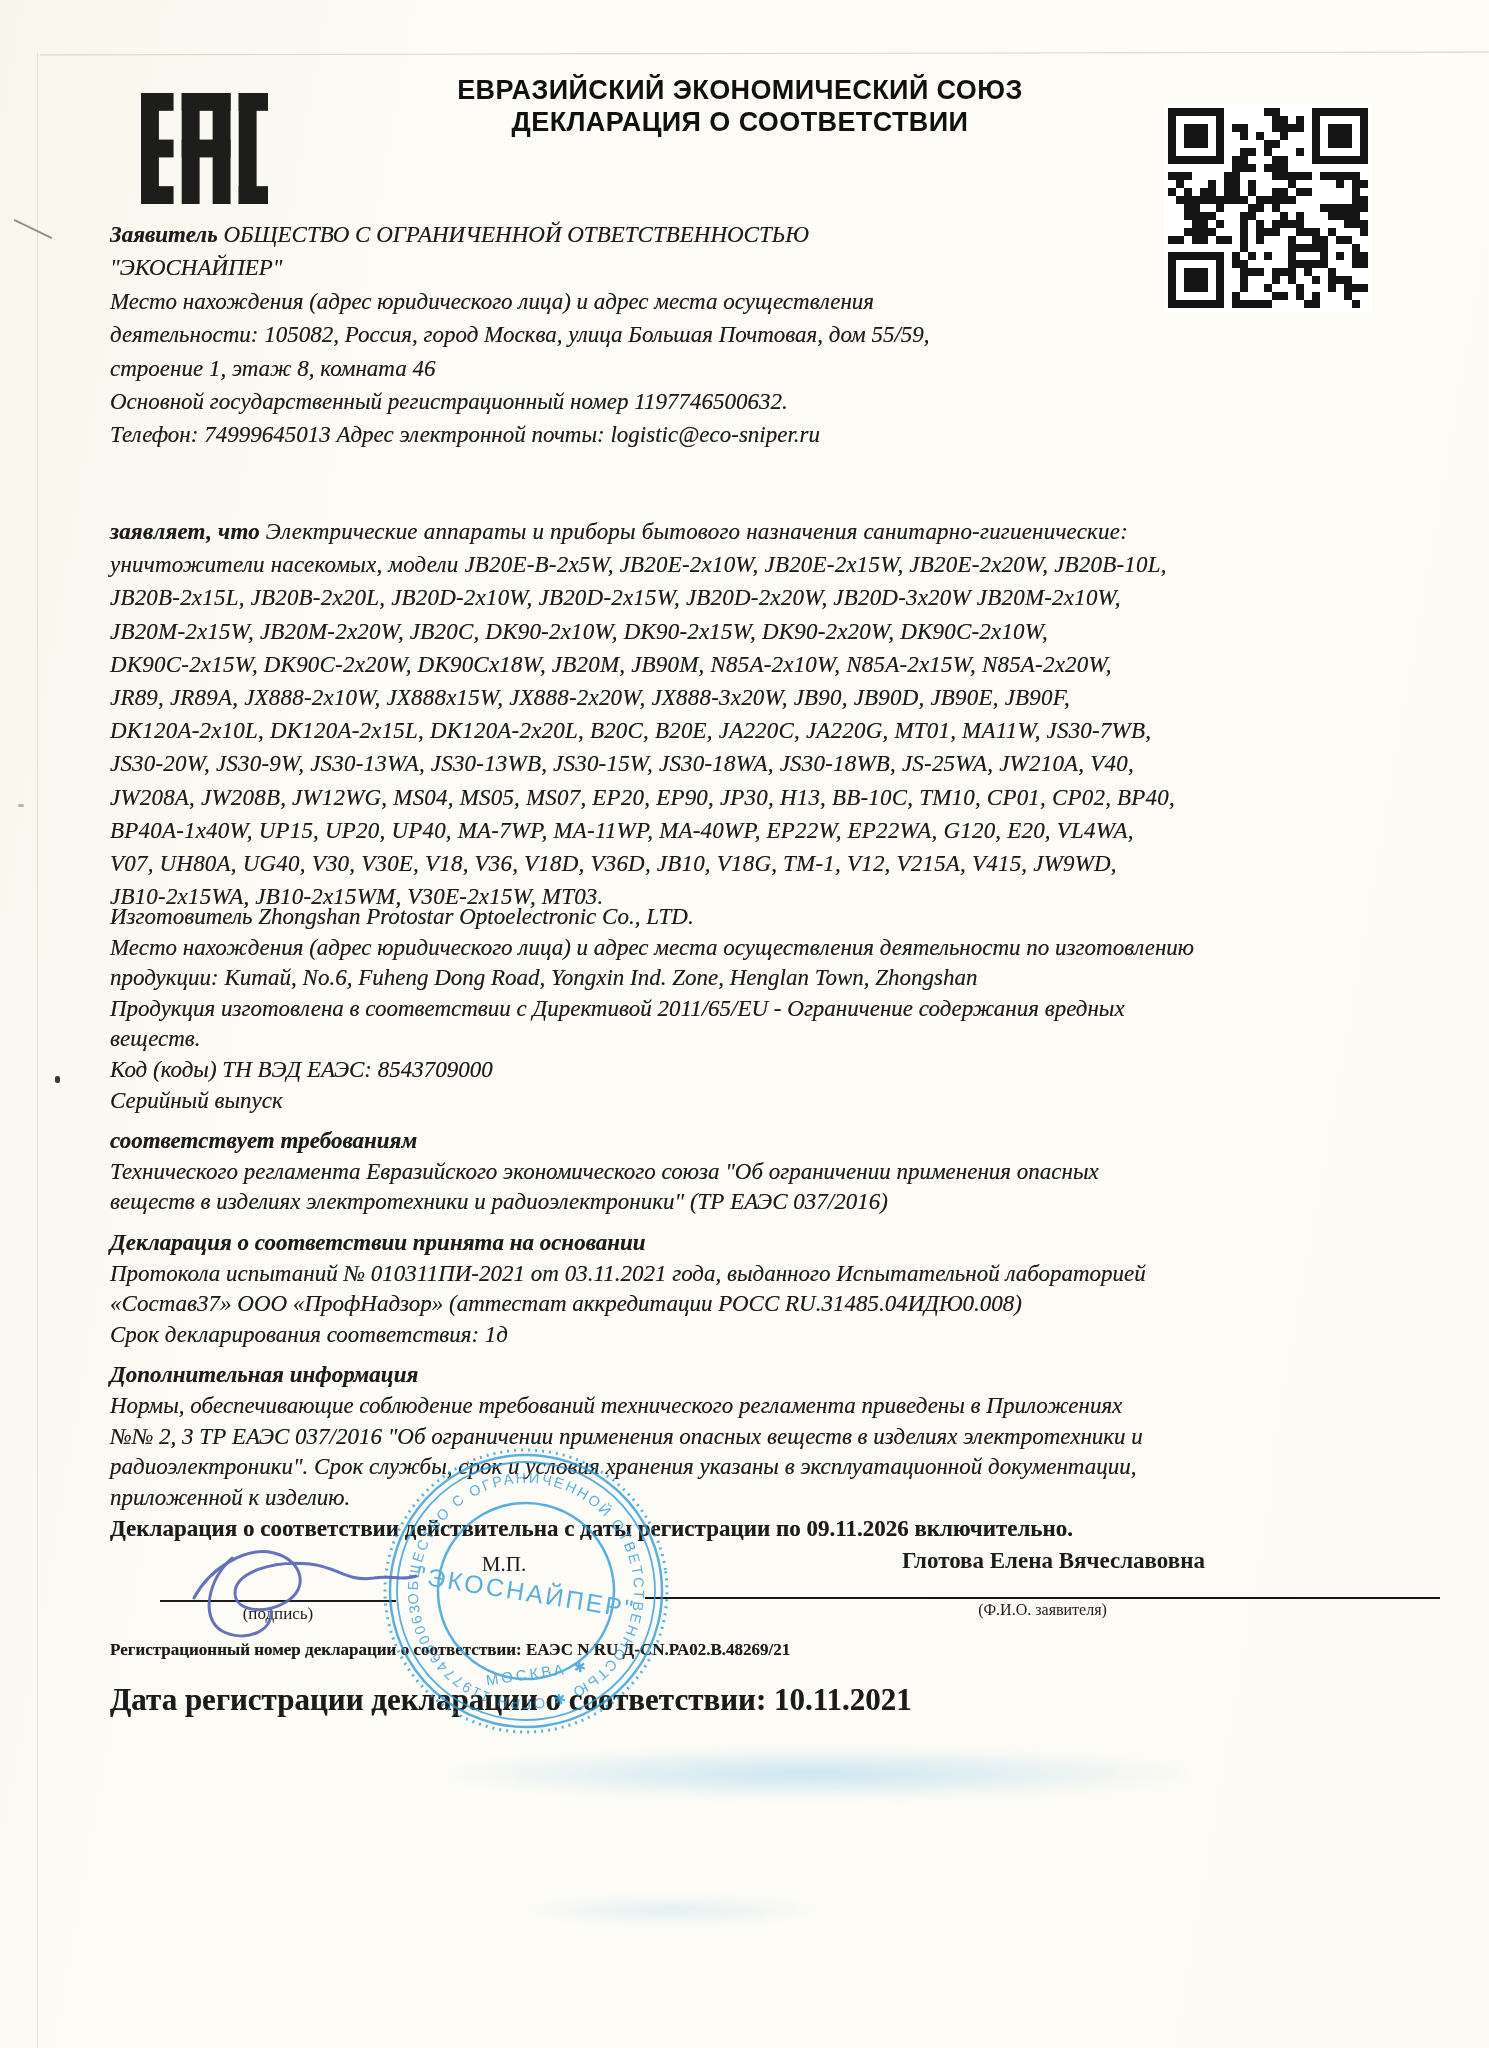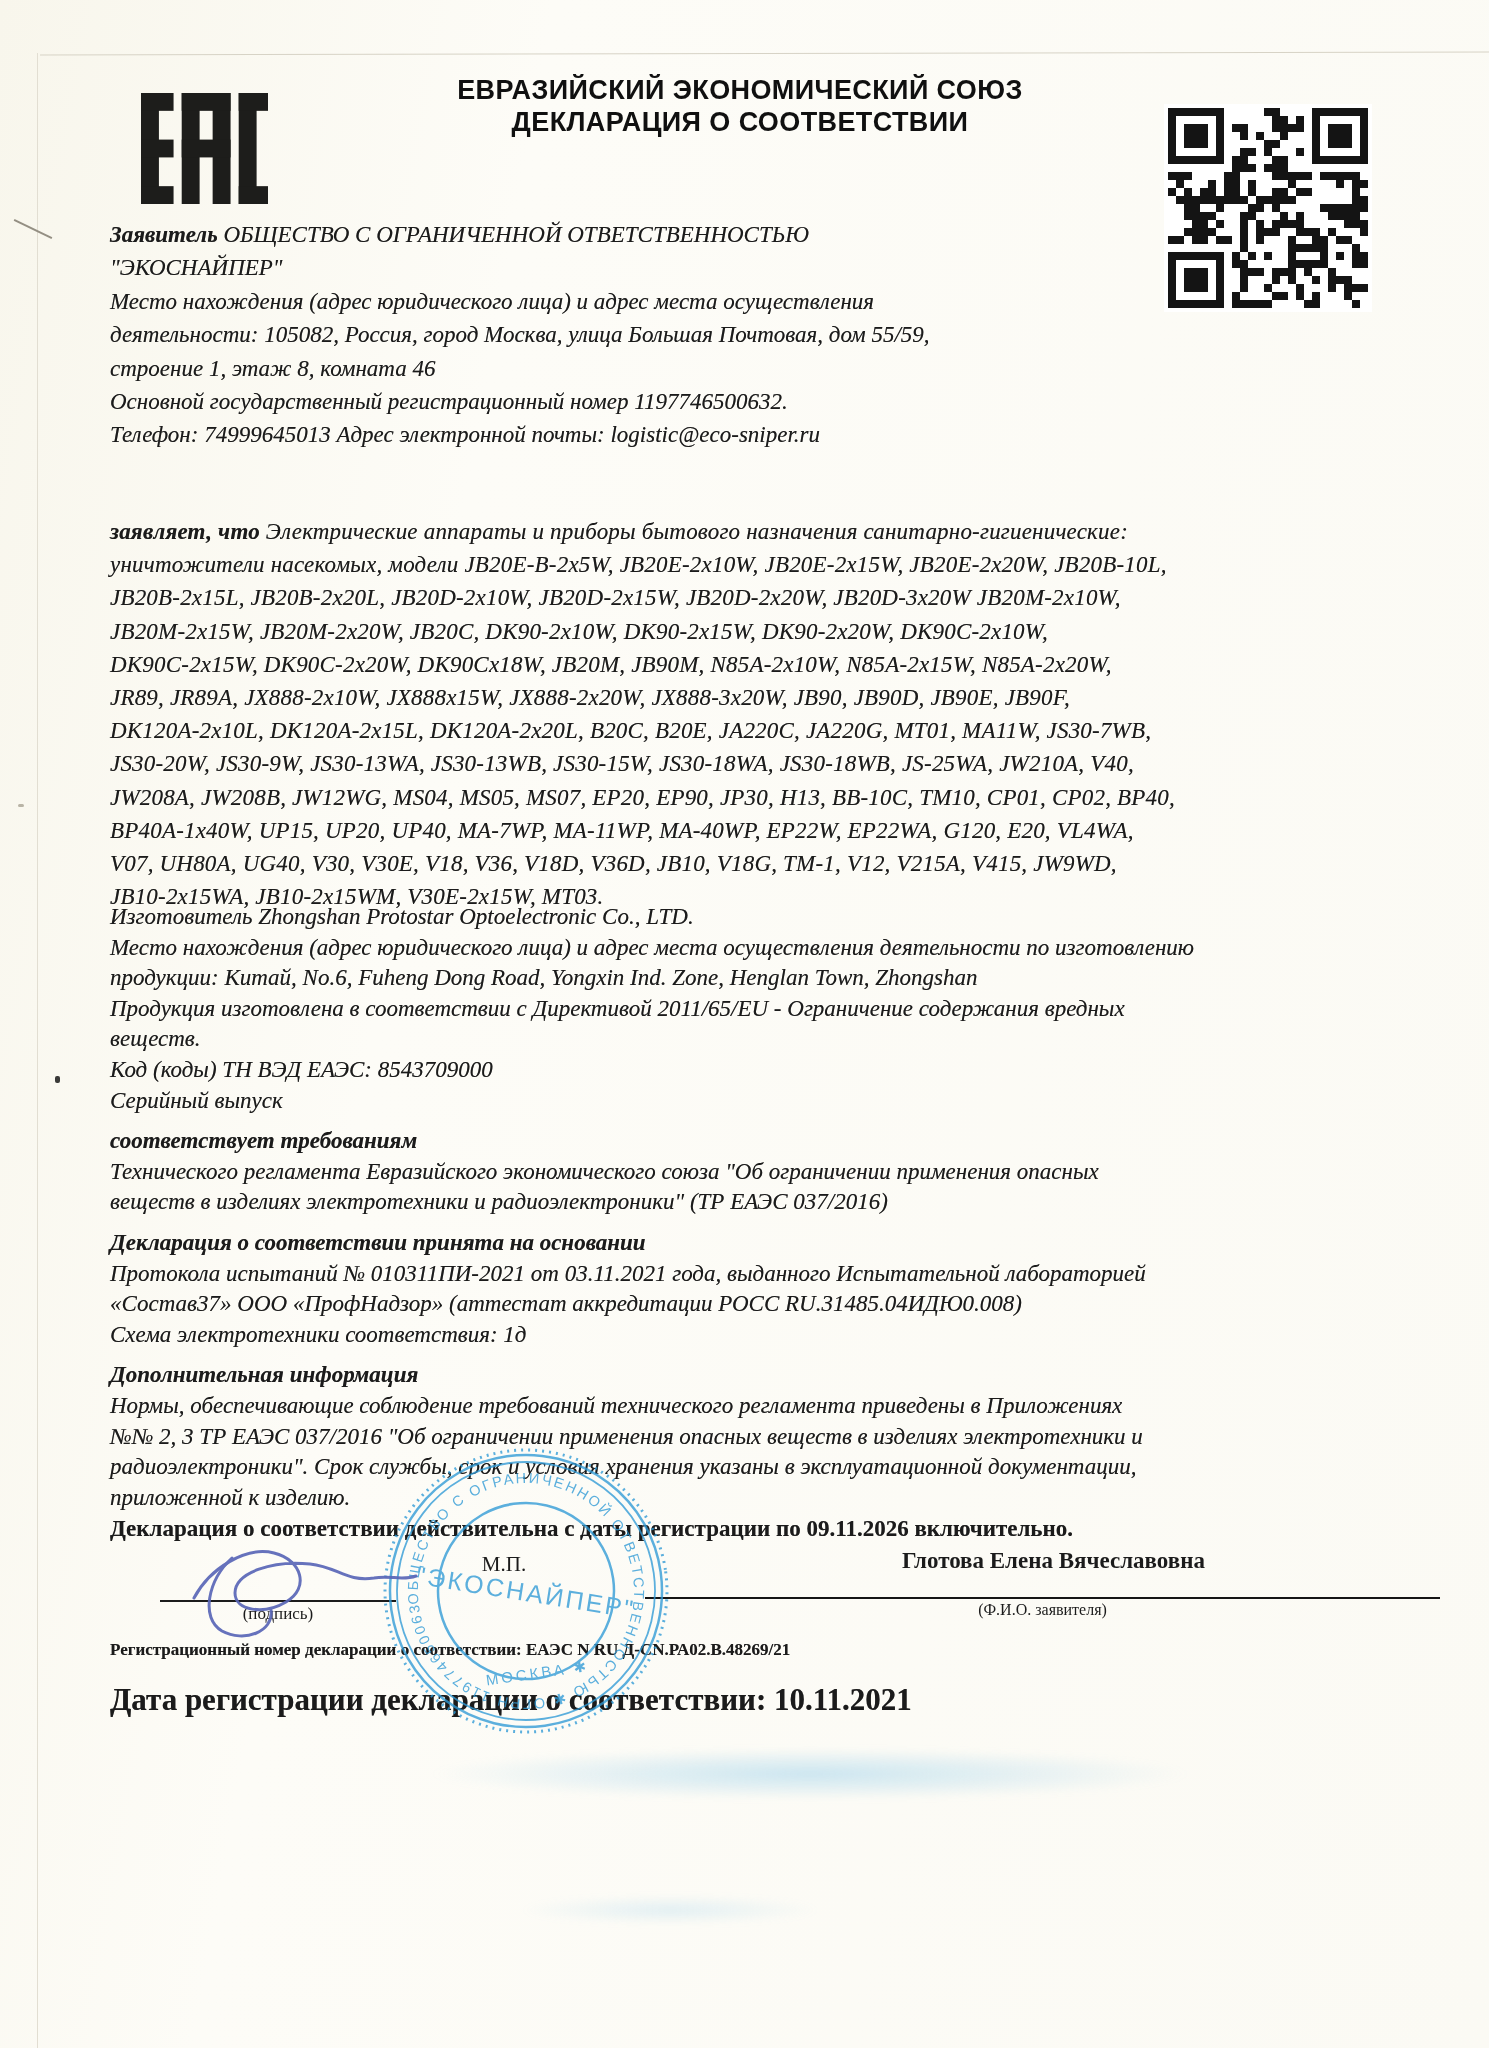--- a/index.html
+++ b/index.html
@@ -331,21 +331,21 @@
       <div class="ln"><span>Продукция изготовлена в соответствии с Директивой 2011/65/EU - Ограничение содержания вредных</span></div>
       <div class="ln"><span>веществ.</span></div>
       <div class="ln"><span>Код (коды) ТН ВЭД ЕАЭС: 8543709000</span></div>
       <div class="ln"><span>Серийный выпуск</span></div>
       <div class="ln gap"><b>соответствует требованиям</b></div>
       <div class="ln"><span>Технического регламента Евразийского экономического союза "Об ограничении применения опасных</span></div>
       <div class="ln"><span>веществ в изделиях электротехники и радиоэлектроники" (ТР ЕАЭС 037/2016)</span></div>
       <div class="ln gap"><b>Декларация о соответствии принята на основании</b></div>
       <div class="ln"><span>Протокола испытаний № 010311ПИ-2021 от 03.11.2021 года, выданного Испытательной лабораторией</span></div>
       <div class="ln"><span>«Состав37» ООО «ПрофНадзор» (аттестат аккредитации РОСС RU.31485.04ИДЮ0.008)</span></div>
-      <div class="ln"><span>Схема электротехники соответствия: 1д</span></div>
+      <div class="ln"><span>Срок декларирования соответствия: 1д</span></div>
       <div class="ln gap"><b>Дополнительная информация</b></div>
       <div class="ln"><span>Нормы, обеспечивающие соблюдение требований технического регламента приведены в Приложениях</span></div>
       <div class="ln"><span>№№ 2, 3 ТР ЕАЭС 037/2016 "Об ограничении применения опасных веществ в изделиях электротехники и</span></div>
       <div class="ln"><span>радиоэлектроники". Срок службы, срок и условия хранения указаны в эксплуатационной документации,</span></div>
       <div class="ln"><span>приложенной к изделию.</span></div>
     </div>
 
   <div class="validity">Декларация о соответствии действительна с даты регистрации по 09.11.2026 включительно.</div>
 
   <div class="mp">М.П.</div>

